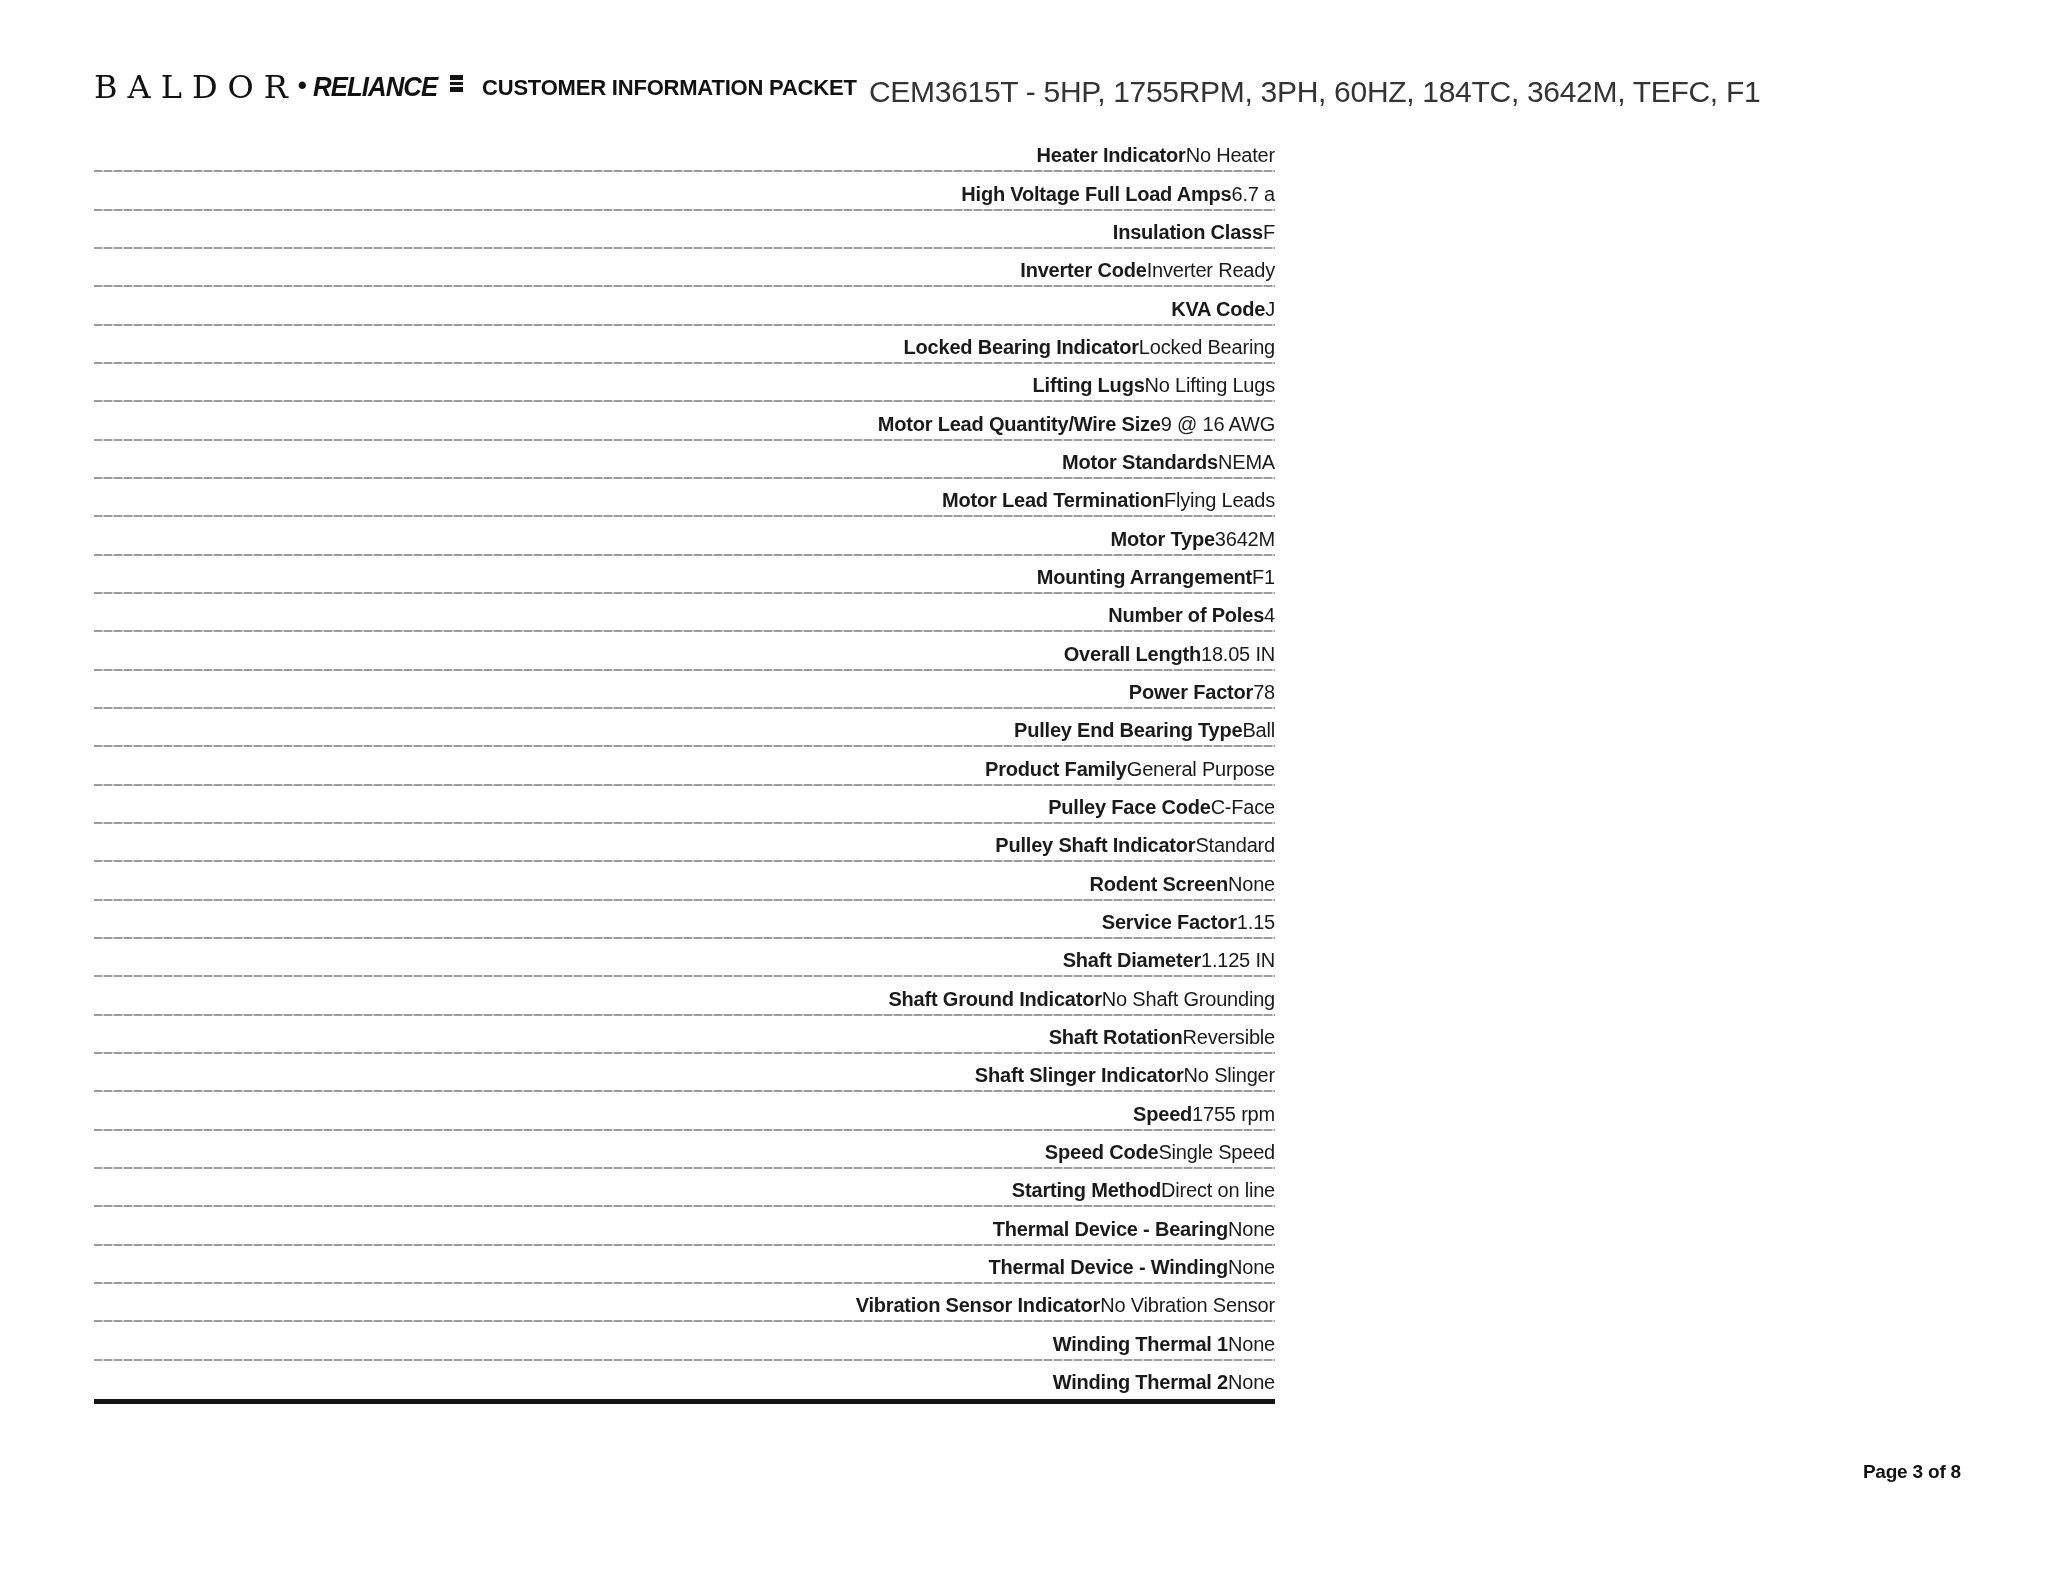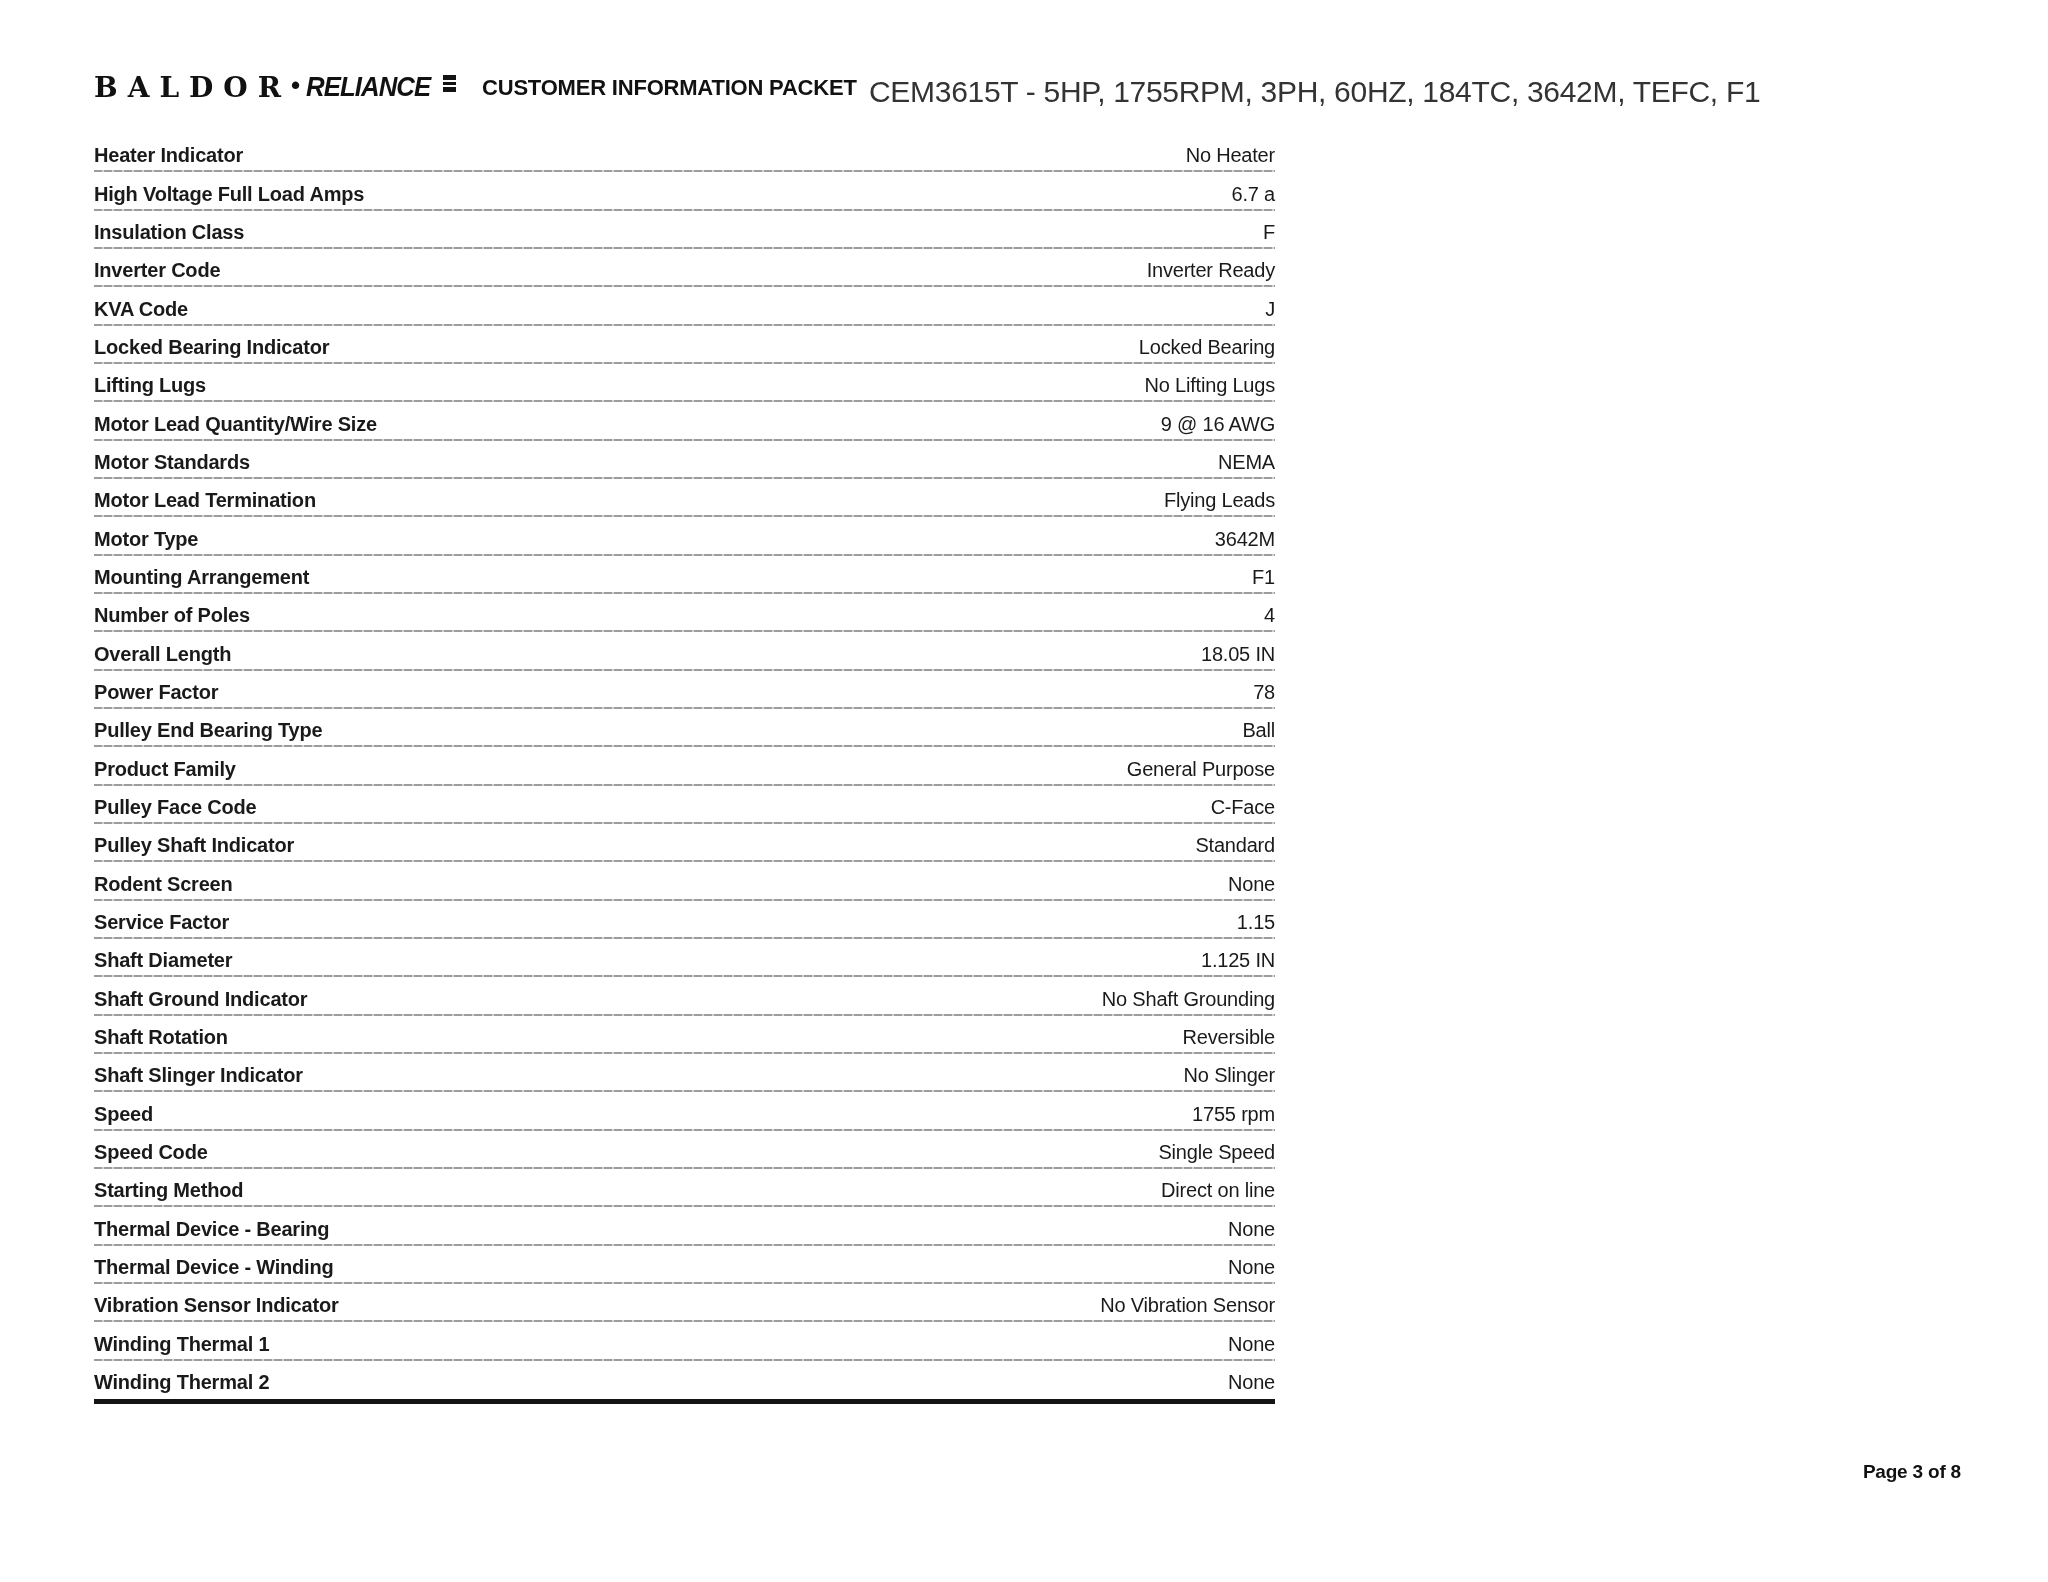--- a/index.html
+++ b/index.html
@@ -14,21 +14,21 @@
 
   
   .header { position: absolute; left: 0; top: 0; width: 2048px; height: 120px; }
 
   .logo {
     position: absolute; left: 94px; top: 70px; height: 34px;
     display: flex; align-items: center; white-space: nowrap;
   }
   .logo-baldor {
     font-family: "DejaVu Serif", serif;
-    font-weight: 700; font-size: 28px; letter-spacing: 10px;
+    font-weight: 400; font-size: 32px; letter-spacing: 10px;
     color: #111;
   }
   .logo-dot {
     font-size: 26px; font-weight: 700; color: #111;
     margin: 0 6px 0 0; position: relative; top: -2px;
   }
   .logo-reliance {
     font-family: "Liberation Sans", sans-serif;
     font-style: italic; font-weight: 800; font-size: 28px;
     letter-spacing: -1px; color: #111;
@@ -51,21 +51,21 @@
     color: #333; white-space: nowrap;
   }
 
   
   .spec-table {
     position: absolute; left: 94px; top: 134px; width: 1181px;
     border-bottom: 5px solid #151515;
   }
   .spec-row {
     height: 38.34px;
-    display: flex; justify-content: space-between; align-items: flex-end;
+    display: flex; justify-content: flex-end; align-items: flex-end;
     padding-bottom: 7px;
     background-image: repeating-linear-gradient(90deg, #9c9c9c 0 8px, #d2d2d2 8px 10px);
     background-size: 100% 2px;
     background-position: left bottom;
     background-repeat: no-repeat;
   }
   .spec-row:last-child { background-image: none; }
   .spec-label {
     font-size: 20px; font-weight: 700; letter-spacing: -0.2px;
     line-height: 20px; color: #1a1a1a; white-space: nowrap;

